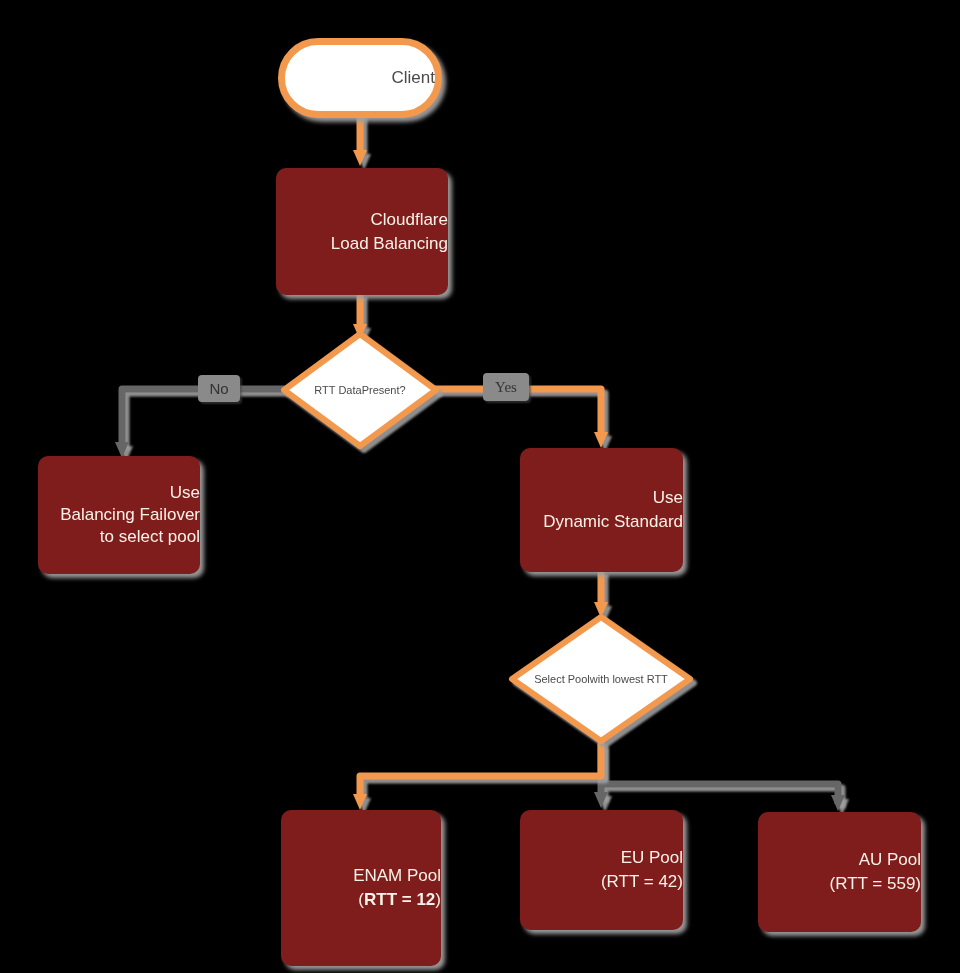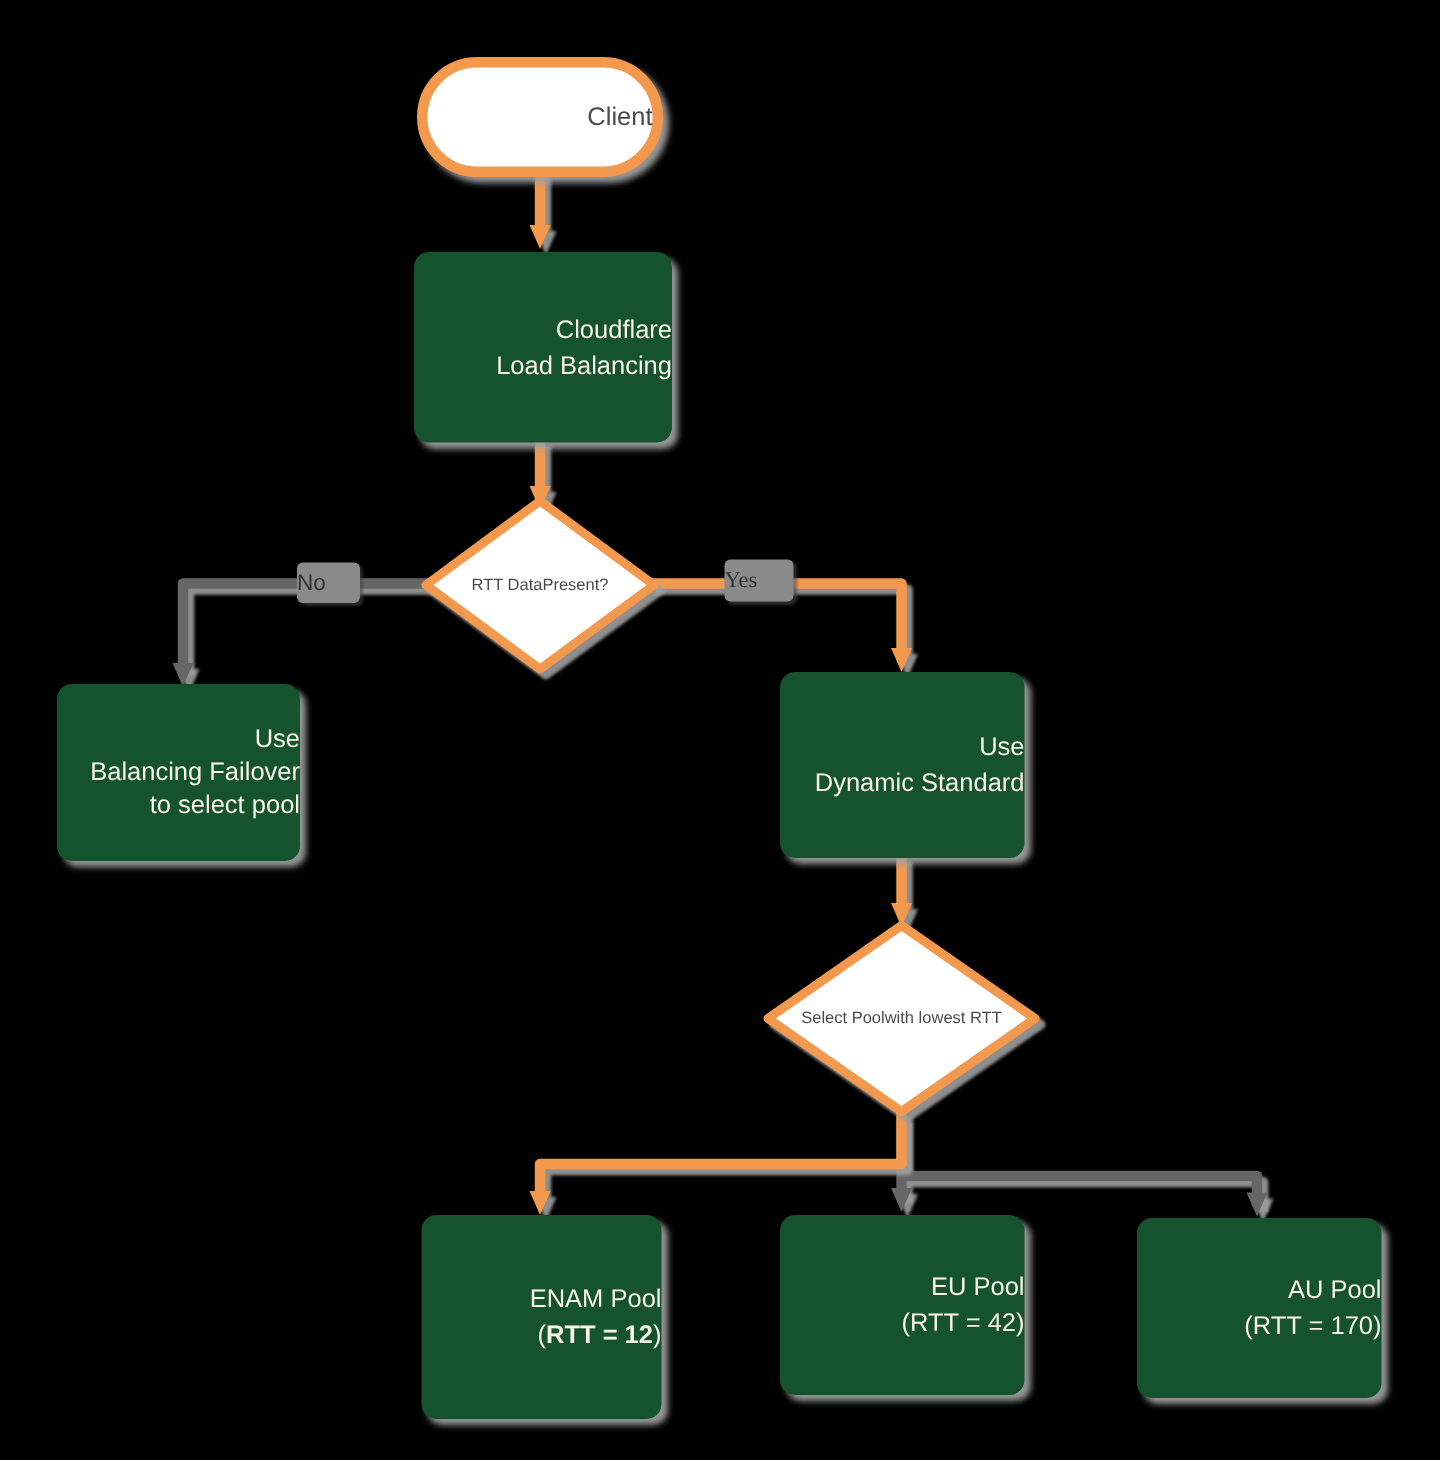--- a/index.html
+++ b/index.html
@@ -20,36 +20,36 @@
     font-size:17px;line-height:24px;
     box-shadow:4px 4px 4px 0 rgba(158,158,158,0.95);
   }
   .stadium{
     background:#fff;
     border:7px solid #F2994E;
     border-radius:44px;
     color:#4A4A4A;
   }
   .obox{
-    background:#14532d;
+    background:#7f1d1d;
     border-radius:10px;
     color:#FAF2E8;
   }
   .diamond-label{
     position:absolute;
     display:flex;flex-direction:row;
     align-items:center;justify-content:center;
     text-align:center;
     color:#4A4A4A;
     font-size:11px;line-height:24px;
     box-shadow:none;
   }
   .edge-label{
     position:absolute;
-    display:flex;align-items:center;justify-content:flex-start;
+    display:flex;align-items:center;justify-content:center;
     background:#8A8A8A;
     color:#333333;
     font-size:15px;line-height:15px;
     border-radius:4px;
     box-shadow:2px 2px 2px rgba(70,70,70,0.6);
   }
 </style>
 </head>
 <body>
 
@@ -124,28 +124,28 @@
   <div class="node obox" style="left:520px;top:448px;width:163px;height:124px;">
     <div>Use</div>
     <div>Dynamic Standard</div>
   </div>
 
   <div class="diamond-label" style="left:521px;top:649px;width:160px;height:60px;text-align:right;">
     <div>Select Pool</div>
     <div>with lowest RTT</div>
   </div>
 
-  <div class="node obox" style="left:281px;top:810px;width:160px;height:136px;">
+  <div class="node obox" style="left:281px;top:810px;width:160px;height:156px;">
     <div>ENAM Pool</div>
     <div><span>(</span><b>RTT = 12</b><span>)</span></div>
   </div>
 
   <div class="node obox" style="left:520px;top:810px;width:163px;height:120px;">
     <div>EU Pool</div>
     <div>(RTT = 42)</div>
   </div>
 
   <div class="node obox" style="left:758px;top:812px;width:163px;height:120px;">
     <div>AU Pool</div>
-    <div>(RTT = 170)</div>
+    <div>(RTT = 559)</div>
   </div>
 
 </div>
 
 </body></html>

